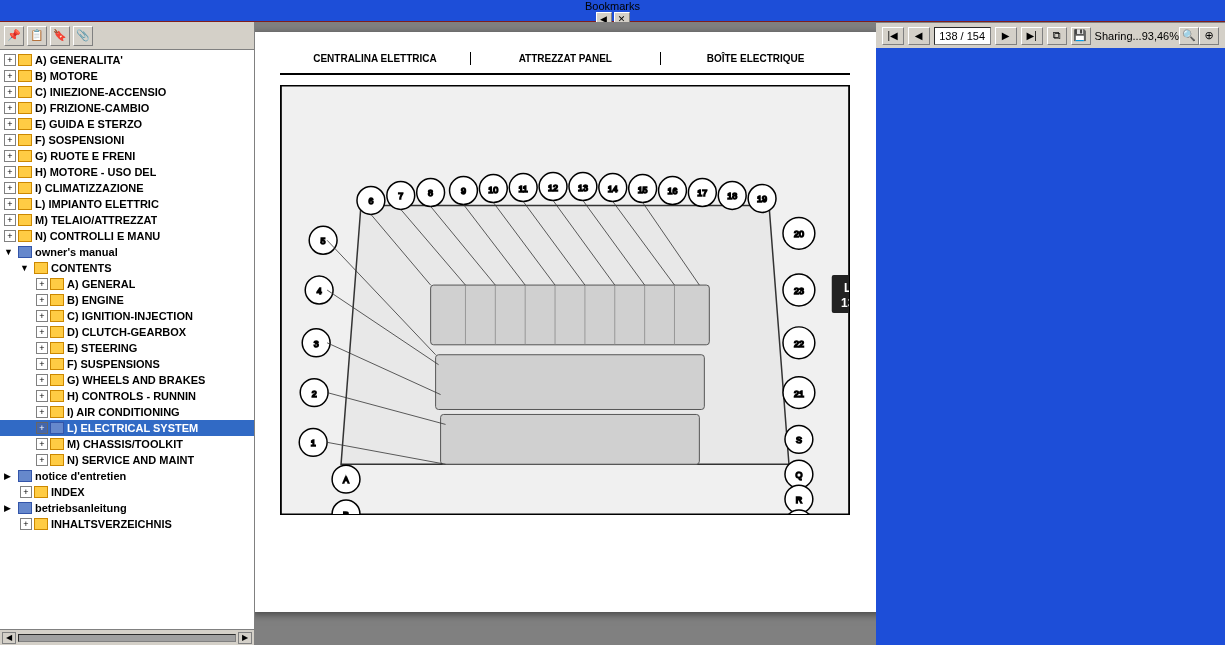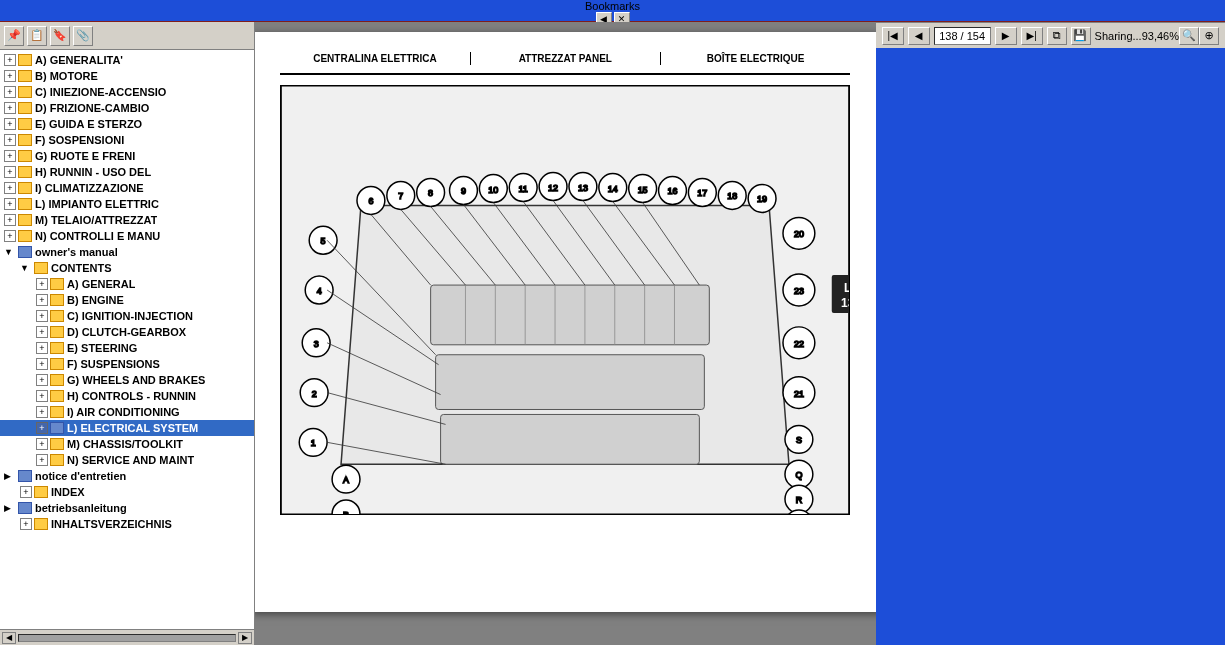--- a/index.html
+++ b/index.html
@@ -302,21 +302,21 @@
         <span class="item-label">F) SOSPENSIONI</span>
       </div>
       <div class="tree-item indent-1">
         <span class="expand-icon">+</span>
         <span class="folder-icon"></span>
         <span class="item-label">G) RUOTE E FRENI</span>
       </div>
       <div class="tree-item indent-1">
         <span class="expand-icon">+</span>
         <span class="folder-icon"></span>
-        <span class="item-label">H) RUNNIN - USO DEL</span>
+        <span class="item-label">H) MOTORE - USO DEL</span>
       </div>
       <div class="tree-item indent-1">
         <span class="expand-icon">+</span>
         <span class="folder-icon"></span>
         <span class="item-label">I) CLIMATIZZAZIONE</span>
       </div>
       <div class="tree-item indent-1">
         <span class="expand-icon">+</span>
         <span class="folder-icon"></span>
         <span class="item-label">L) IMPIANTO ELETTRIC</span>

